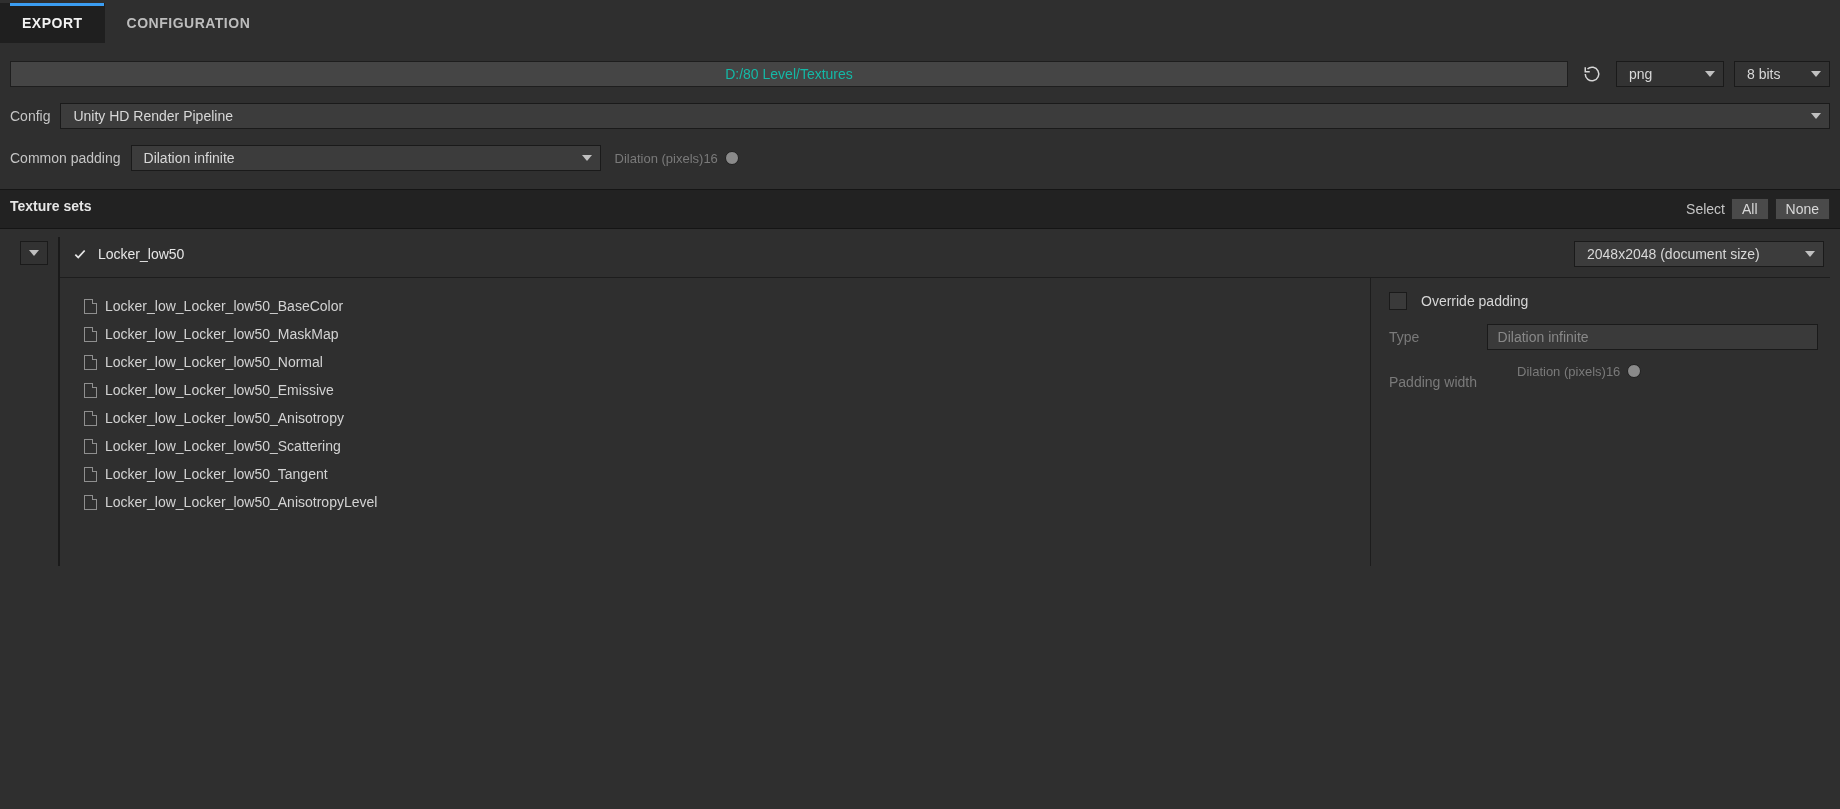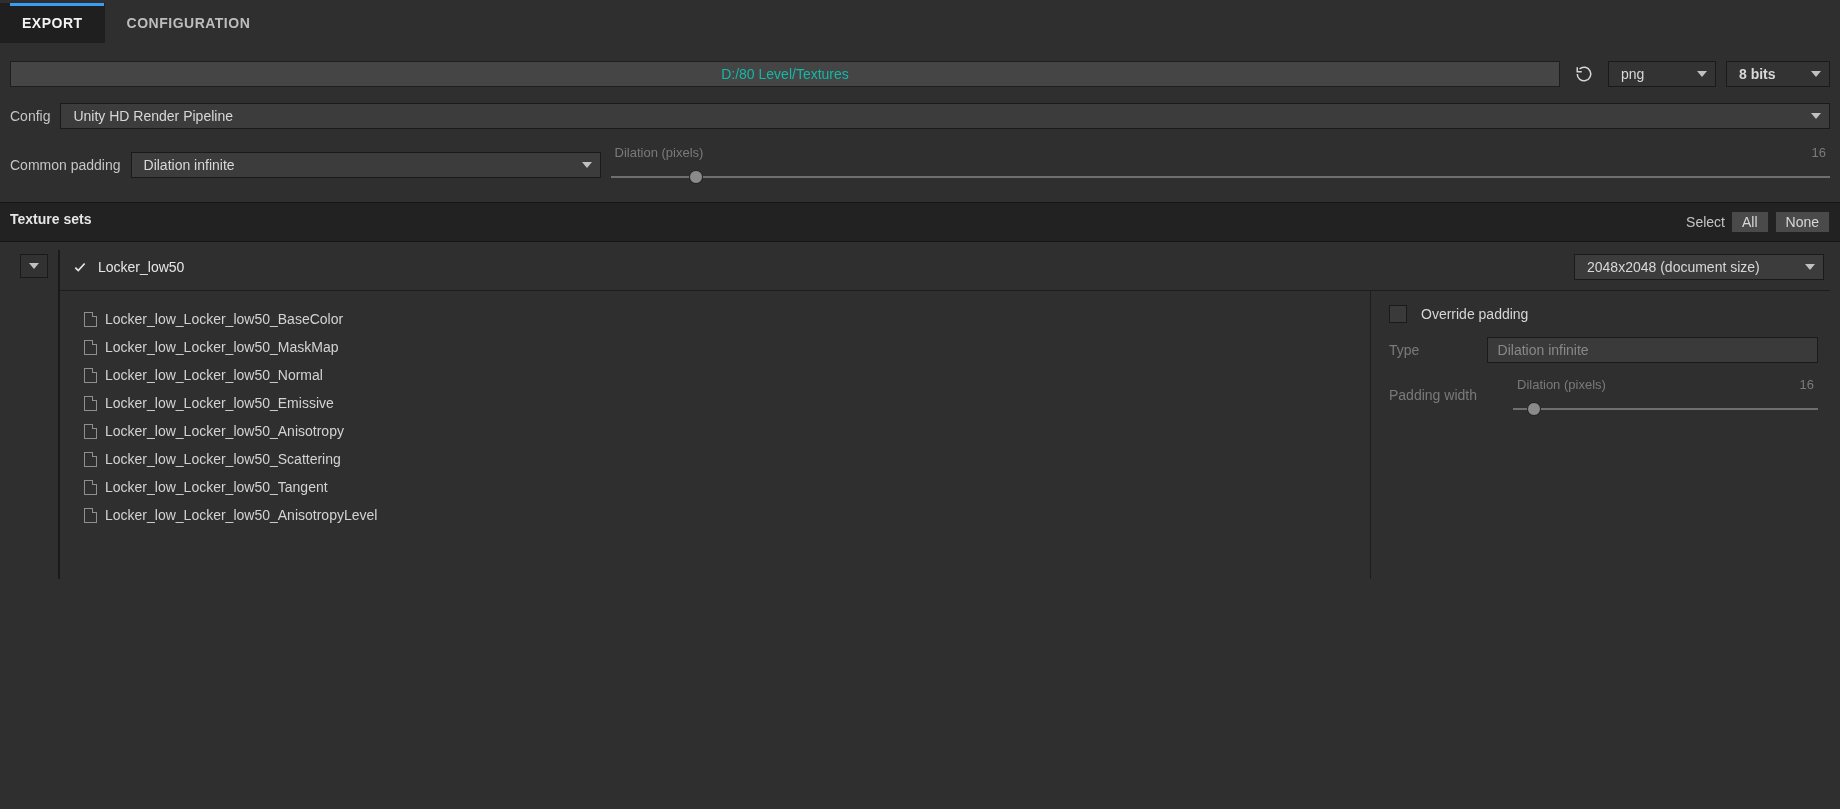--- a/index.html
+++ b/index.html
@@ -92,21 +92,21 @@
 
 .btn {
   background: #4a4a4a;
   border: 1px solid #232323;
   padding: 2px 10px;
   color: #d8d8d8;
   cursor: pointer;
 }
 
 
-.slider-block { flex: 1; display: flex; flex-direction: column; gap: 10px; }
+.slider-block { flex: 1; display: flex; flex-direction: row; gap: 10px; }
 .slider-head {
   display: flex; justify-content: space-between;
   color: #7a7a7a; font-size: 13px;
   padding: 0 4px;
 }
 .slider-track {
   position: relative;
   height: 14px;
   display: flex; align-items: center;
 }
@@ -231,21 +231,21 @@
   <div class="icon-btn">
     <svg width="18" height="18" viewBox="0 0 24 24" fill="none" stroke="#d6d6d6" stroke-width="2">
       <path d="M3 12a9 9 0 1 0 3-6.7"></path>
       <polyline points="3 3 3 9 9 9"></polyline>
     </svg>
   </div>
   <div class="select" style="width:108px;">
     <span>png</span>
     <span class="chev-down"></span>
   </div>
-  <div class="select" style="width:104px;font-weight:bold;">
+  <div class="select" style="width:96px;">
     <span>8 bits</span>
     <span class="chev-down"></span>
   </div>
 </div>
 
 <div class="row">
   <span class="label">Config</span>
   <div class="select light flex">
     <span>Unity HD Render Pipeline</span>
     <span class="chev-down"></span>

